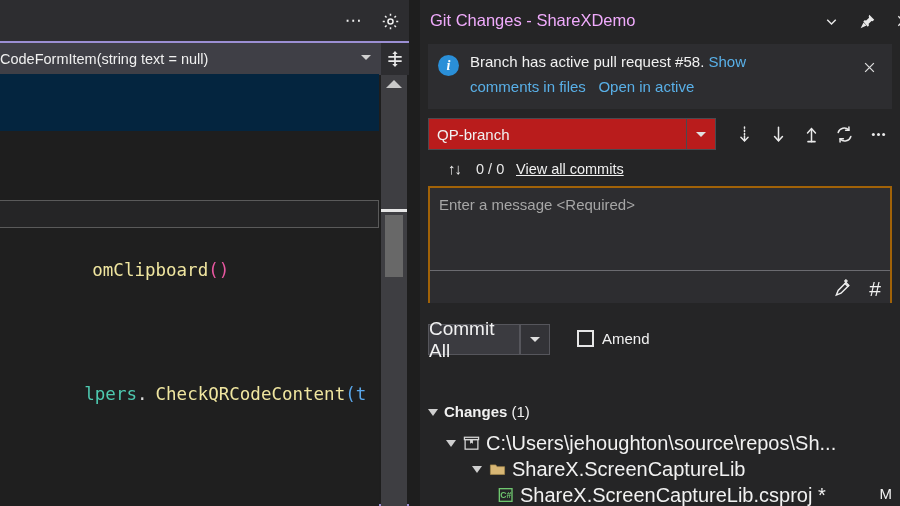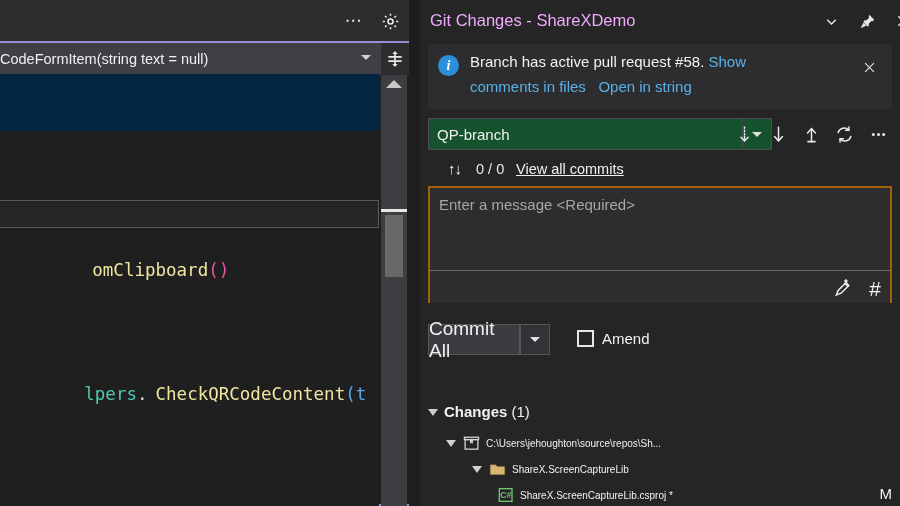--- a/index.html
+++ b/index.html
@@ -61,21 +61,21 @@
 
   
   .infobar{position:absolute;left:8px;top:44px;width:464px;height:65px;background:#2d2d30;}
   .info-ico{position:absolute;left:10px;top:11px;width:21px;height:21px;border-radius:50%;background:#2a8fd8;color:#fff;font-size:14px;font-weight:bold;font-style:italic;display:flex;align-items:center;justify-content:center;font-family:"Liberation Serif",serif;}
   .info-line1{position:absolute;left:42px;top:9px;font-size:15px;color:#f1f1f1;white-space:nowrap;}
   .info-line2{position:absolute;left:42px;top:34px;font-size:15px;white-space:nowrap;}
   .lnk{color:#59b0e8;cursor:pointer;}
   .info-x{position:absolute;left:430px;top:12px;width:22px;height:22px;display:flex;align-items:center;justify-content:center;color:#e0e0e0;}
 
   
-  .branch-sel{position:absolute;left:8px;top:118px;width:344px;height:32px;background:#14532d;border:1px solid #4a4a50;box-sizing:border-box;display:flex;align-items:center;}
+  .branch-sel{position:absolute;left:8px;top:118px;width:288px;height:32px;background:#b91c1c;border:1px solid #4a4a50;box-sizing:border-box;display:flex;align-items:center;}
   .branch-label{padding-left:8px;font-size:15px;color:#f1f1f1;}
   .branch-caret{position:absolute;right:0;top:0;width:28px;height:30px;display:flex;align-items:center;justify-content:center;border-left:1px solid #4a4a50;}
   .caret-dn{width:0;height:0;border-left:5px solid transparent;border-right:5px solid transparent;border-top:5px solid #e0e0e0;}
 
   .gtb{position:absolute;top:121px;width:26px;height:26px;display:flex;align-items:center;justify-content:center;color:#eaeaea;}
   .g-fetch{left:311px;}
   .g-pull{left:345px;}
   .g-push{left:378px;}
   .g-sync{left:411px;}
   .g-more{left:445px;}
@@ -106,21 +106,21 @@
   .sec-chg{top:400px;}
   .tri-r{position:absolute;left:10px;top:7px;width:0;height:0;border-top:5px solid transparent;border-bottom:5px solid transparent;border-left:7px solid #cfcfcf;}
   .tri-d{position:absolute;left:8px;top:9px;width:0;height:0;border-left:5px solid transparent;border-right:5px solid transparent;border-top:7px solid #cfcfcf;}
   .sec-txt{position:absolute;left:24px;top:3px;font-size:15px;font-weight:bold;color:#f1f1f1;white-space:nowrap;}
   .sec-count{font-weight:normal;}
 
   
   .tree{position:absolute;left:0;top:428px;width:480px;height:78px;overflow:hidden;}
   .tnode{position:absolute;height:26px;display:flex;align-items:center;white-space:nowrap;}
   .t-tri-d{width:0;height:0;border-left:5px solid transparent;border-right:5px solid transparent;border-top:7px solid #cfcfcf;margin-right:7px;}
-  .t-lbl{font-size:10px;color:#f1f1f1;}
+  .t-lbl{font-size:20px;color:#f1f1f1;}
   .t-status{position:absolute;right:8px;font-size:15px;color:#f1f1f1;}
   .icn{display:inline-flex;align-items:center;justify-content:center;margin-right:6px;}
 </style>
 </head>
 <body>
 
 <div class="root">
 
   <div class="editor-pane">
 
@@ -191,21 +191,21 @@
           </svg>
       </div>
     </div>
 
     <div class="infobar">
       <div class="info-ico">i</div>
       <div class="info-line1">
         <span>Branch has active pull request #58. </span><span class="lnk">Show</span>
       </div>
       <div class="info-line2">
-        <span class="lnk">comments in files</span>&nbsp;&nbsp;&nbsp;<span class="lnk">Open in string</span>
+        <span class="lnk">comments in files</span>&nbsp;&nbsp;&nbsp;<span class="lnk">Open in active</span>
       </div>
       <div class="info-x">
         <svg width="15" height="15" viewBox="0 0 24 24" fill="none" stroke="#dcdcdc" stroke-width="2">
             <path d="M5 5l14 14M19 5L5 19"></path>
           </svg>
       </div>
     </div>
 
     <div class="branch-sel">
       <span class="branch-label">QP-branch</span>

